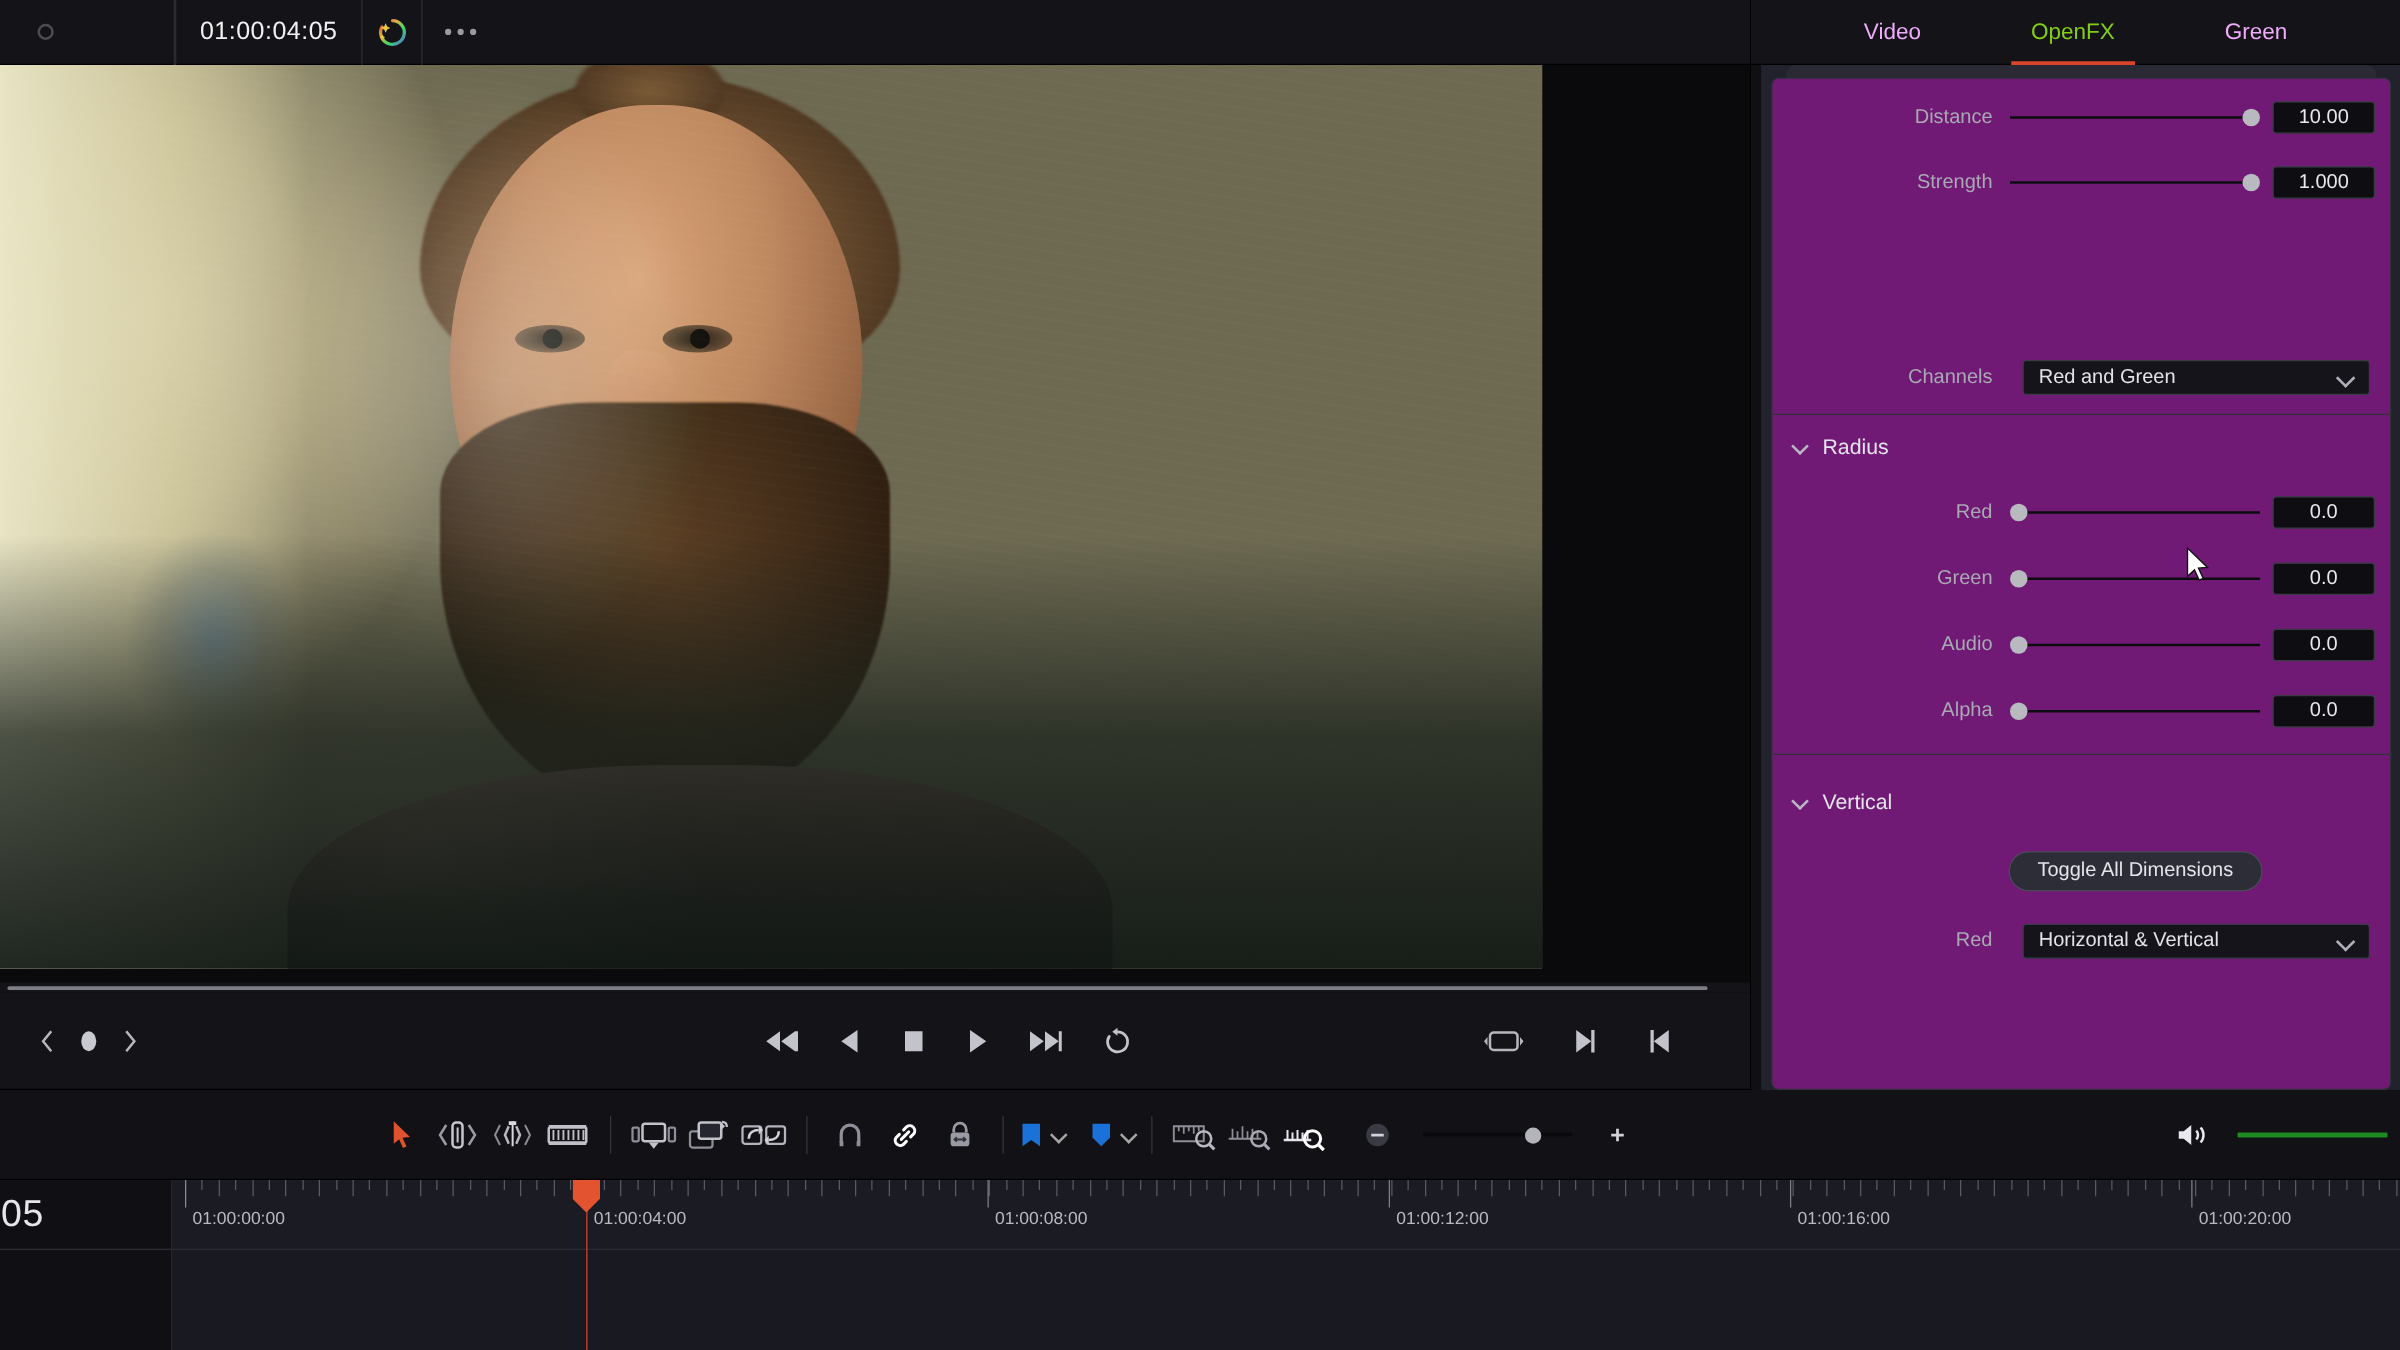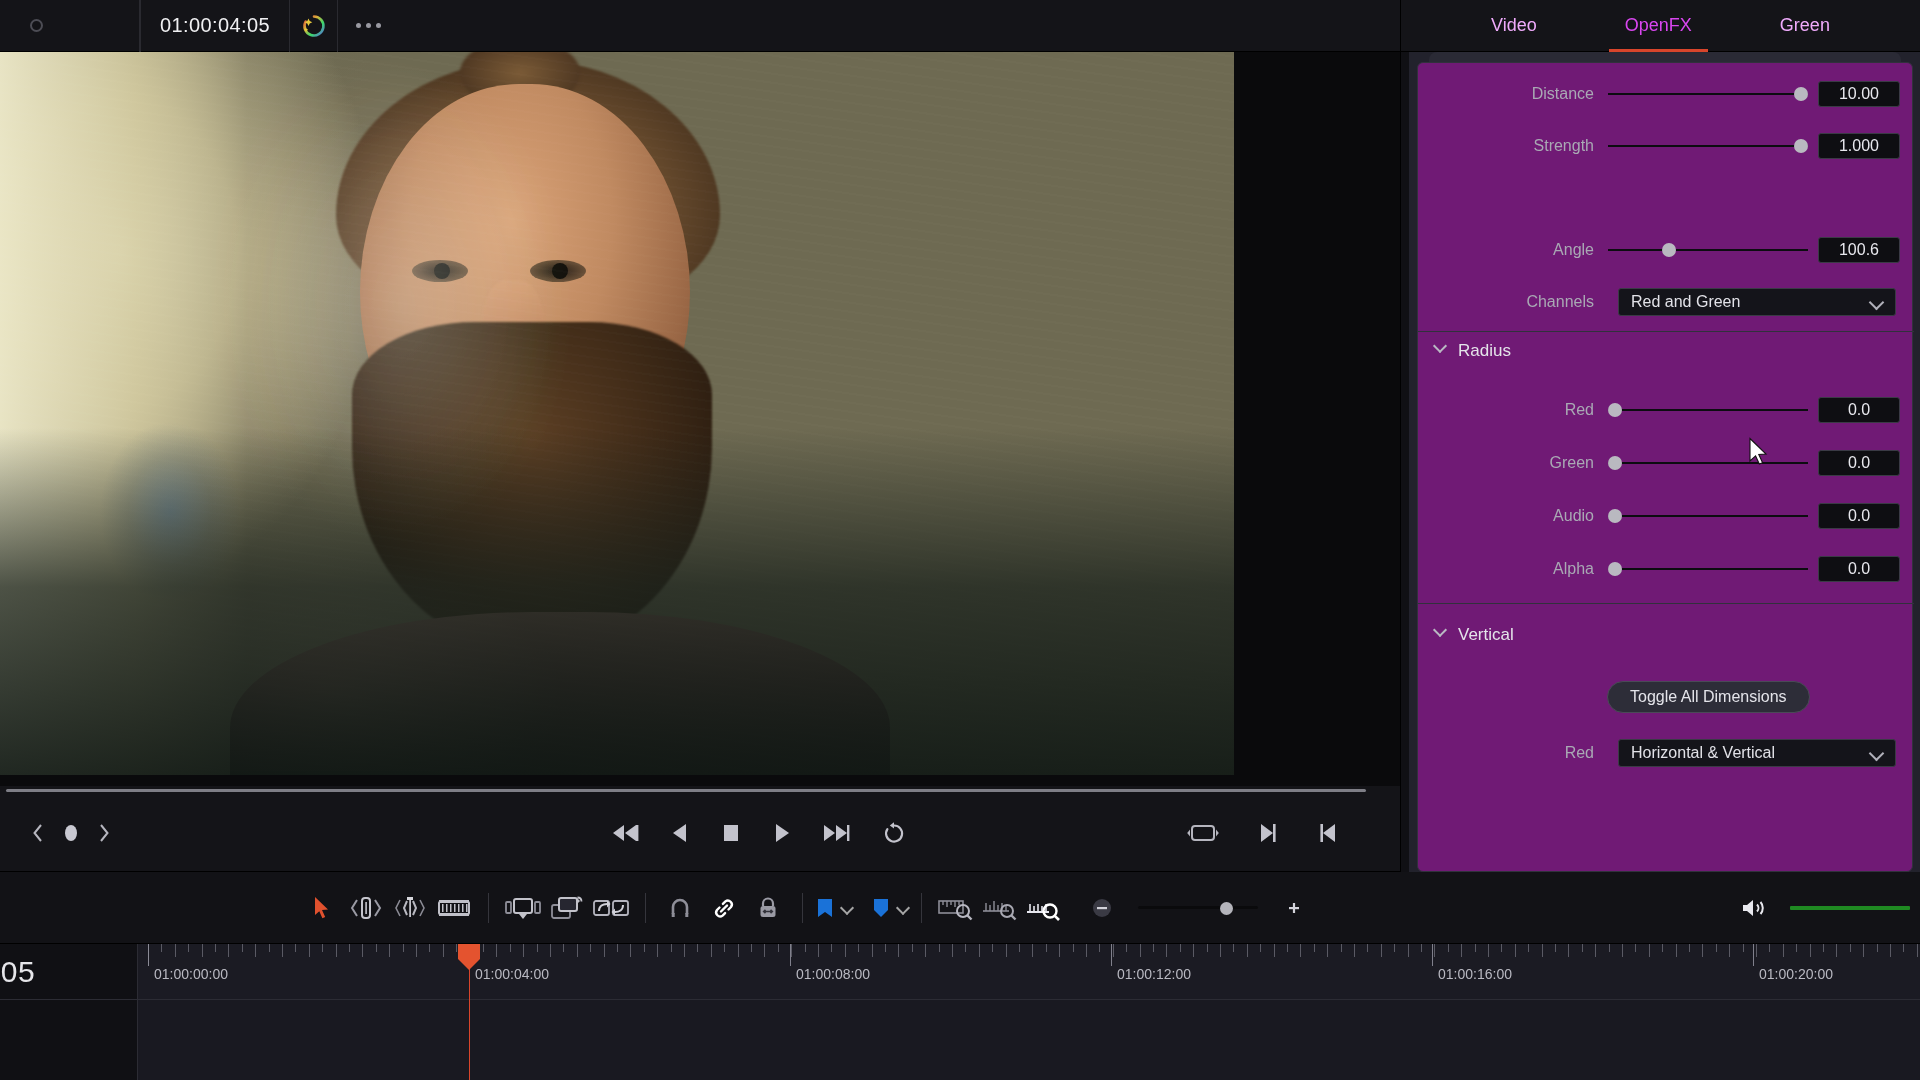--- a/index.html
+++ b/index.html
@@ -200,21 +200,21 @@
   
   .inspector {
     position: absolute; left: 1400px; top: 0; width: 520px; height: 872px;
     background: #1b1b23; border-left: 1px solid #000;
   }
   .insp-tabs {
     height: 52px; background: #141418; display: flex; align-items: center;
     justify-content: center; gap: 84px; position: relative; border-bottom: 1px solid #000;
   }
   .insp-tab { font-size: 18px; color: #f0abfc; position: relative; padding: 0 2px; }
-  .insp-tab.active { color: #d946ef; }
+  .insp-tab.active { color: #84cc16; }
   .insp-tab.active::after {
     content: ""; position: absolute; left: -14px; right: -14px; bottom: -16px;
     height: 3px; background: #d8452b;
   }
   .insp-scroll-edge { position: absolute; left: 0; top: 52px; width: 8px; height: 820px; background: #101014; }
   .insp-body { position: absolute; left: 8px; top: 52px; width: 512px; height: 820px; background: #22222c; overflow: hidden; }
   .collapsed-hdr {
     position: absolute; left: 20px; top: 0px; width: 472px; height: 14px;
     background: #2a2a35; border-radius: 8px 8px 0 0;
   }
@@ -240,21 +240,21 @@
     width: 278px; height: 28px; margin-left: 10px; background: #14141a;
     border: 1px solid #3a3a45; border-radius: 3px;
     display: flex; align-items: center; justify-content: space-between;
     padding: 0 12px; font-size: 16px; color: #e2e2e8;
   }
   .dd-chev { width: 12px; height: 12px; position: relative; }
   .dd-chev::before {
     content: ""; position: absolute; left: 0; top: 1px; width: 9px; height: 9px;
     border-right: 2px solid #b0b0ba; border-bottom: 2px solid #b0b0ba; transform: rotate(45deg);
   }
-  .sec-hdr { position: absolute; left: 0; width: 496px; height: 34px; display: flex; padding-left: 16px; gap: 12px; }
+  .sec-hdr { position: absolute; left: 0; width: 496px; height: 34px; display: flex; align-items: center; padding-left: 16px; gap: 12px; }
   .sec-chev { width: 12px; height: 12px; position: relative; }
   .sec-chev::before {
     content: ""; position: absolute; left: 1px; top: 0px; width: 8px; height: 8px;
     border-right: 2px solid #b9b9c3; border-bottom: 2px solid #b9b9c3; transform: rotate(45deg);
   }
   .sec-title { font-size: 17px; color: #e4e4ea; }
   .sec-divider { position: absolute; left: 0; width: 496px; height: 1px; background: #31313c; }
   .btn-pill {
     position: absolute; height: 32px; background: #2d2d38; border: 1px solid #4a4a57;
     border-radius: 16px; display: flex; align-items: center; justify-content: center;
@@ -768,28 +768,20 @@
         <div class="row" style="top:66px">
           <span class="lbl">Strength</span>
           <span class="slider">
             <span class="sl-track"></span>
             <span class="sl-knob" style="left:186px"></span>
           </span>
           <span class="numbox">1.000</span>
         </div>
 
 
-        <div class="row" style="top:170px">
-          <span class="lbl">Angle</span>
-          <span class="slider">
-            <span class="sl-track"></span>
-            <span class="sl-knob" style="left:54px"></span>
-          </span>
-          <span class="numbox">100.6</span>
-        </div>
 
         <div class="row" style="top:222px">
           <span class="lbl">Channels</span>
           <span class="dropdown">
             <span>Red and Green</span>
             <span class="dd-chev"></span>
           </span>
         </div>
 
         <div class="sec-divider" style="top:268px"></div>

